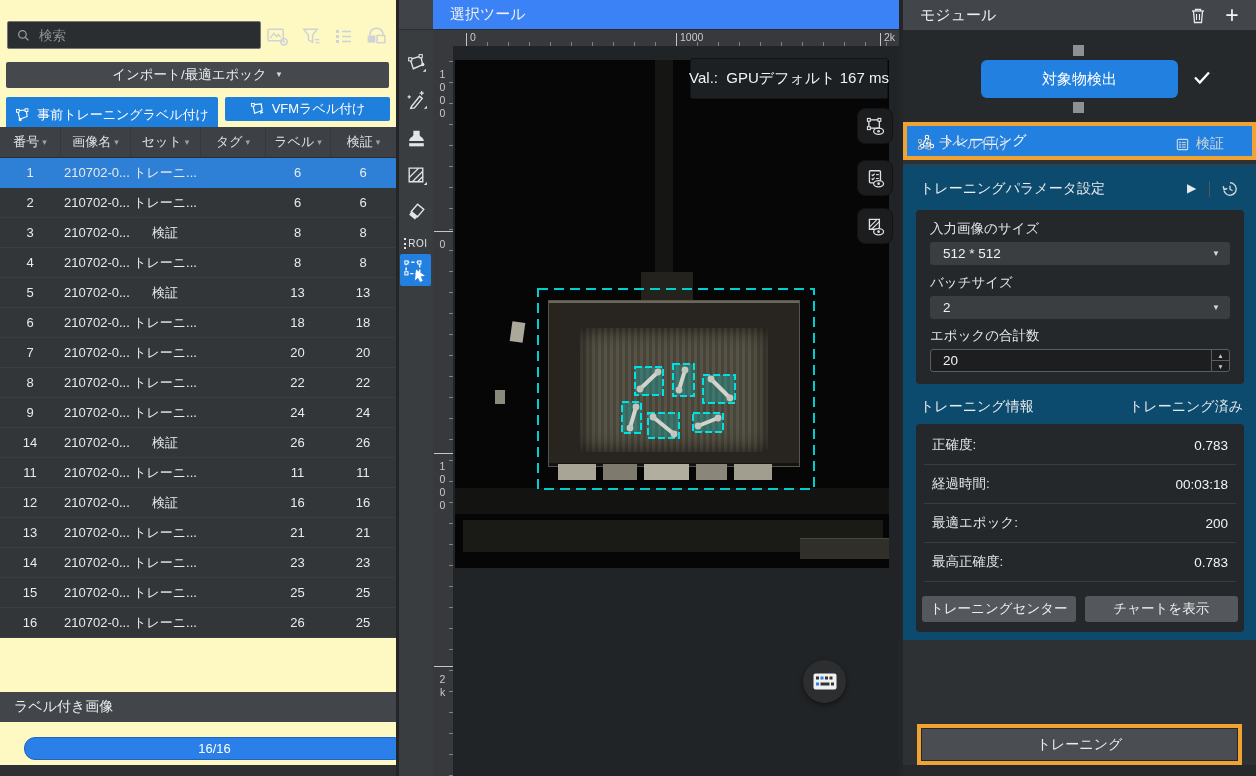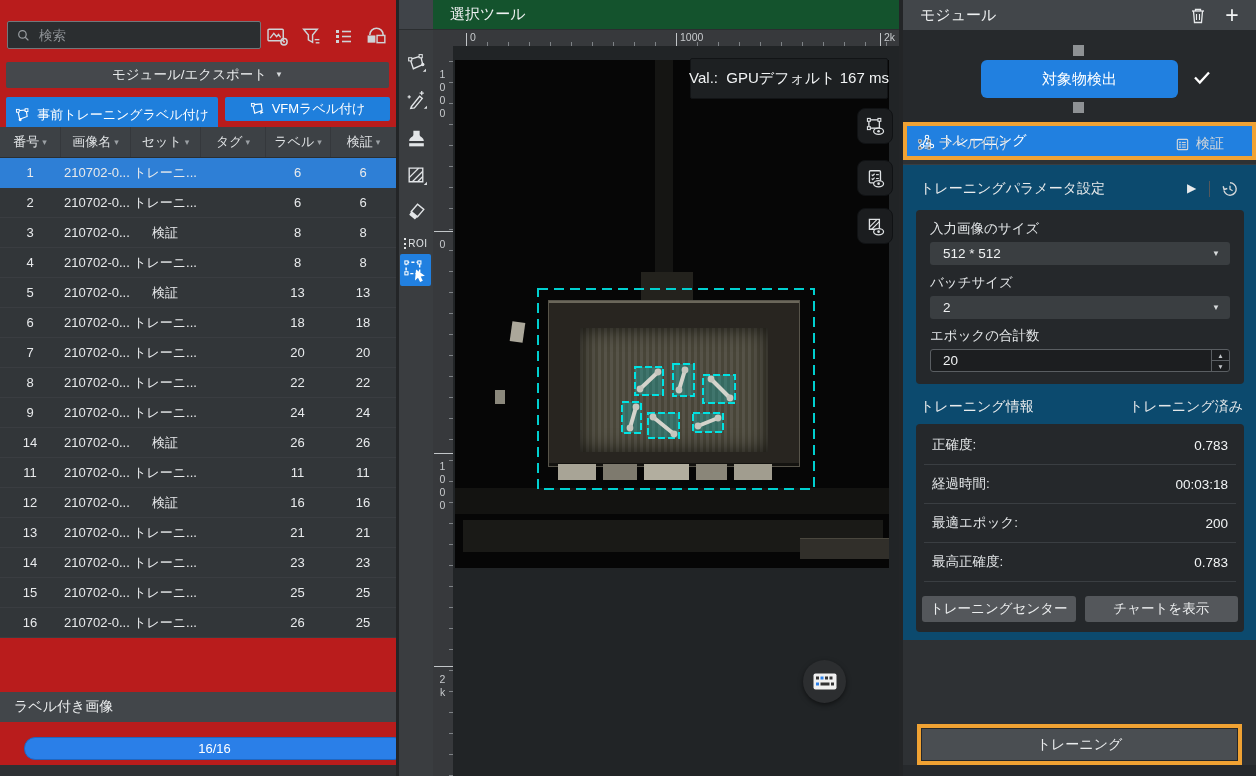--- a/index.html
+++ b/index.html
@@ -4,21 +4,21 @@
 <style>
   html,body{margin:0;padding:0;}
   body{width:1256px;height:776px;position:relative;overflow:hidden;
        background:#2e3134;color:#e8eaec;
        font-family:"Liberation Sans","DejaVu Sans",sans-serif;font-size:13px;
        -webkit-font-smoothing:antialiased;}
   .abs{position:absolute;}
   svg{display:block;}
 
   
-  #left{left:0;top:0;width:396px;height:776px;background:#b91c1c;}
+  #left{left:0;top:0;width:396px;height:776px;background:#fef9c3;}
   .search-box{left:7px;top:21px;width:254px;height:28px;background:#2b2e30;
       border:1px solid #73777b;border-radius:2px;display:flex;align-items:center;gap:7px;padding:0 9px;box-sizing:border-box;}
   .search-box input{flex:1;background:transparent;border:none;outline:none;color:#e8eaec;font-size:13.5px;font-family:inherit;}
   .search-box input::placeholder{color:#8d9195;}
   .tool-icons{left:264px;top:24px;width:126px;height:24px;display:flex;justify-content:space-between;align-items:center;}
   .tico{width:27px;height:24px;display:flex;align-items:center;justify-content:center;cursor:pointer;}
   .btn-grey{left:6px;top:62px;width:383px;height:26px;background:#45484c;border-radius:2px;
       display:flex;align-items:center;justify-content:center;gap:8px;font-size:13.5px;color:#e9ebec;cursor:pointer;}
   .caret{font-size:8px;color:#d7dadc;line-height:1;}
   .btn-blue{background:#1f7fdc;border-radius:2px;display:flex;align-items:center;justify-content:center;gap:7px;
@@ -48,21 +48,21 @@
 
   
   #toolcol{left:399px;top:0;width:34px;height:776px;background:#3a3d40;}
   #toolcol .tchead{left:0;top:0;width:34px;height:30px;background:#404449;border-bottom:1px solid #2b2e30;box-sizing:border-box;}
   .tbtn{left:3px;width:28px;height:28px;display:flex;align-items:center;justify-content:center;cursor:pointer;border-radius:2px;}
   .tbtn.active{left:1px;width:31px;height:32px;background:#2180e0;}
   .roi-label{font-size:10px;letter-spacing:.5px;color:#e2e5e7;border-left:2px dotted #e2e5e7;padding-left:2px;line-height:11px;}
 
   
   #canvas{left:433px;top:0;width:466px;height:776px;background:#212426;}
-  #canvas-title{left:0;top:0;width:466px;height:30px;background:#14532d;border-bottom:1px solid #2b2e30;box-sizing:border-box;
+  #canvas-title{left:0;top:0;width:466px;height:30px;background:#3b82f6;border-bottom:1px solid #2b2e30;box-sizing:border-box;
       display:flex;align-items:center;padding-left:17px;font-size:15px;color:#eff1f2;}
   #ruler-corner{left:0;top:30px;width:20px;height:16px;background:#37393c;}
   #ruler-h{left:20px;top:30px;width:446px;height:16px;background:#37393c;
       background-image:repeating-linear-gradient(90deg,#7e8286 0 1px,transparent 1px 21px);
       background-size:100% 4px;background-repeat:no-repeat;background-position:13px 100%;}
   .hmaj{position:absolute;bottom:0;width:1px;height:13px;background:#c2c6c9;}
   .hlab{position:absolute;top:1px;font-size:10.5px;color:#c7cacd;}
   #ruler-v{left:0;top:46px;width:20px;height:730px;background:#37393c;
       background-image:repeating-linear-gradient(180deg,#7e8286 0 1px,transparent 1px 21px);
       background-size:4px 100%;background-repeat:no-repeat;background-position:100% 15px;}
@@ -181,21 +181,21 @@
     <div class="tico">
       <svg width="25" height="20" viewBox="0 0 22 18">
         <path d="M5 8 a6 6 0 0 1 12 0" fill="none" stroke="#cfd3d6" stroke-width="1.4"></path>
         <rect x="3" y="8.5" width="7" height="6.5" fill="#cfd3d6"></rect>
         <rect x="11.5" y="8.5" width="7" height="6.5" fill="none" stroke="#cfd3d6" stroke-width="1.3"></rect>
       </svg>
     </div>
   </div>
 
   <div class="btn-grey abs">
-    <span>モジュール/エクスポート</span>
+    <span>インポート/最適エポック</span>
     <span class="caret">▼</span>
   </div>
 
   <div id="btn-pretrain" class="btn-blue abs">
     <svg width="15" height="14" viewBox="0 0 16 15">
       <path d="M3 3 L12 2 L13 9 L5 12 Z" fill="none" stroke="#fff" stroke-width="1.2"></path>
       <rect x="1.5" y="1.5" width="3" height="3" fill="#1f7fdc" stroke="#fff"></rect>
       <rect x="10.8" y="0.8" width="3" height="3" fill="#1f7fdc" stroke="#fff"></rect>
       <circle cx="5.5" cy="12.5" r="1.6" fill="#fff"></circle>
     </svg>

